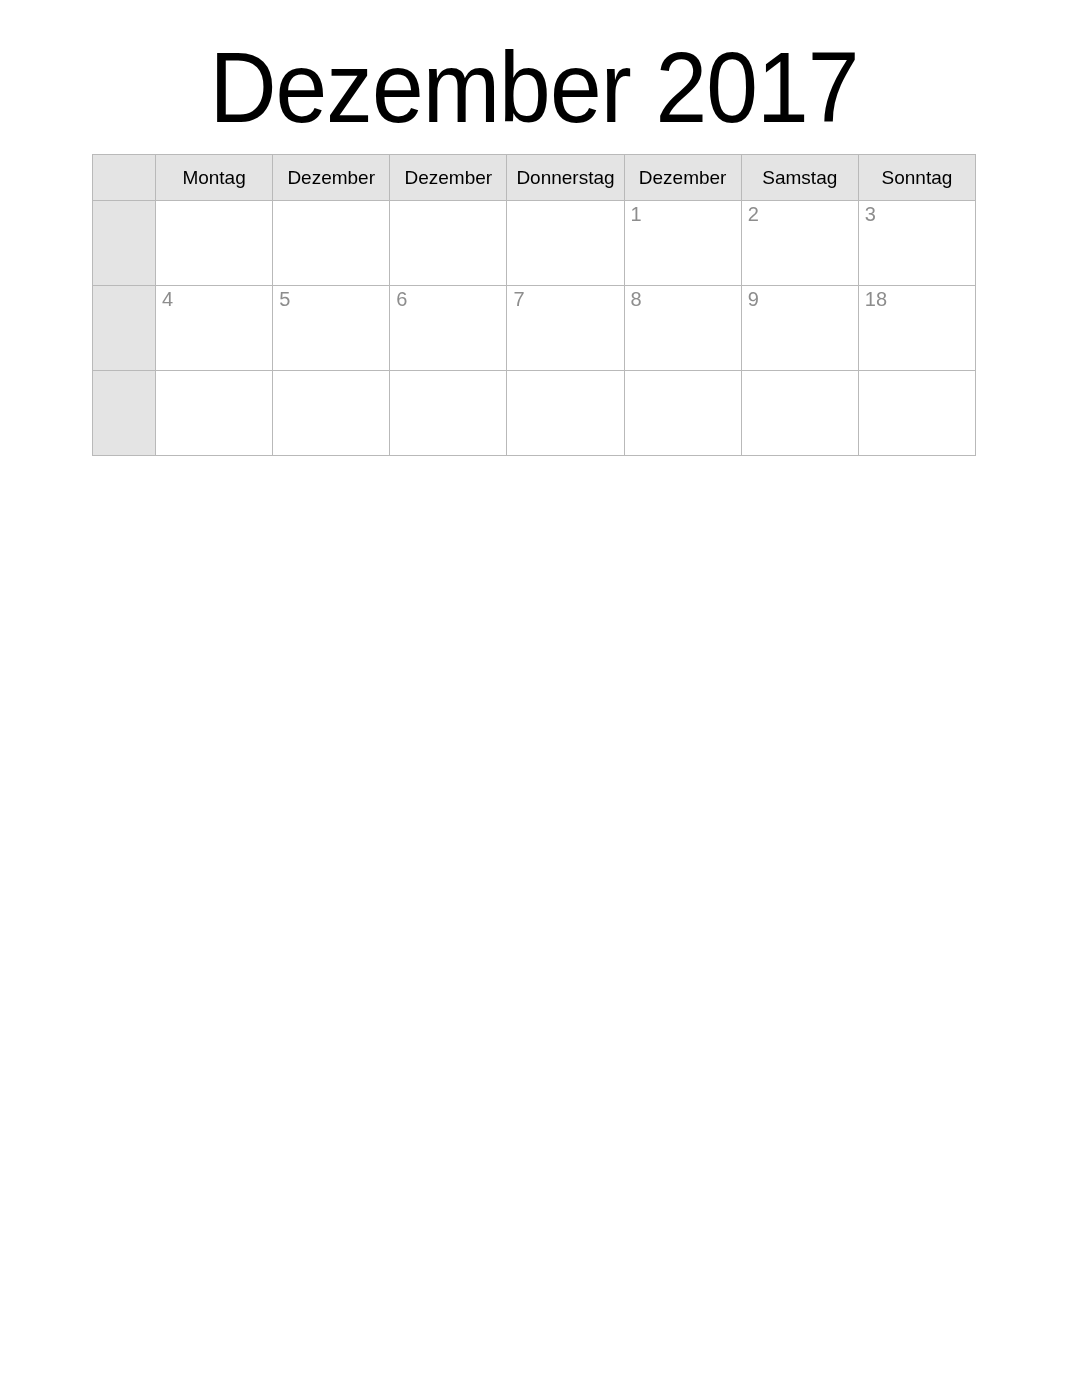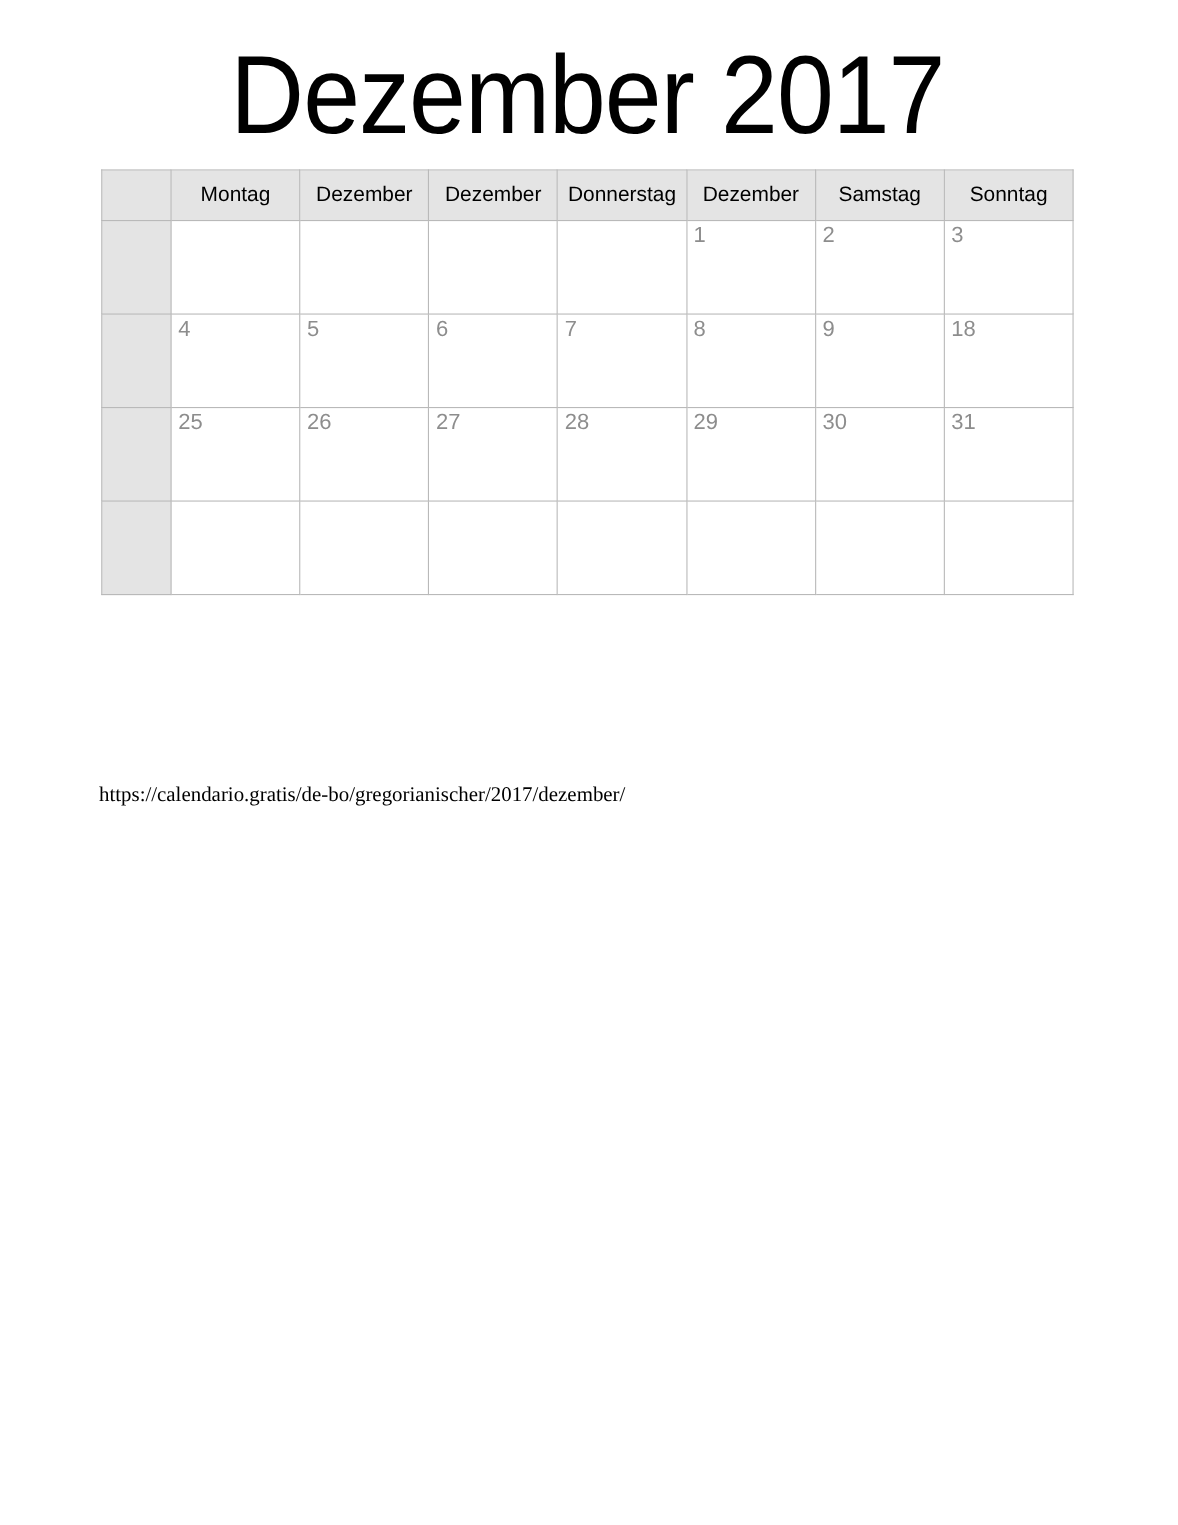--- a/index.html
+++ b/index.html
@@ -208,44 +208,20 @@
         <td class="day">
             <span class="daynum">9</span>
           </td>
         <td class="day">
             <span class="daynum">18</span>
           </td>
       </tr>
 
 
 
-      <tr>
-        <td class="wk-col"></td>
-        <td class="day">
-            <span class="daynum">25</span>
-          </td>
-        <td class="day">
-            <span class="daynum">26</span>
-          </td>
-        <td class="day">
-            <span class="daynum">27</span>
-          </td>
-        <td class="day">
-            <span class="daynum">28</span>
-          </td>
-        <td class="day">
-            <span class="daynum">29</span>
-          </td>
-        <td class="day">
-            <span class="daynum">30</span>
-          </td>
-        <td class="day">
-            <span class="daynum">31</span>
-          </td>
-      </tr>
 
       <tr>
         <td class="wk-col"></td>
         <td class="day">
             <span class="daynum"></span>
           </td>
         <td class="day">
             <span class="daynum"></span>
           </td>
         <td class="day">
@@ -261,16 +237,15 @@
             <span class="daynum"></span>
           </td>
         <td class="day">
             <span class="daynum"></span>
           </td>
       </tr>
 
     </tbody>
   </table>
 
-  <div class="url">https://calendario.gratis/de-bo/gregorianischer/2017/dezember/</div>
 
 
 </div>
 
 </body></html>

